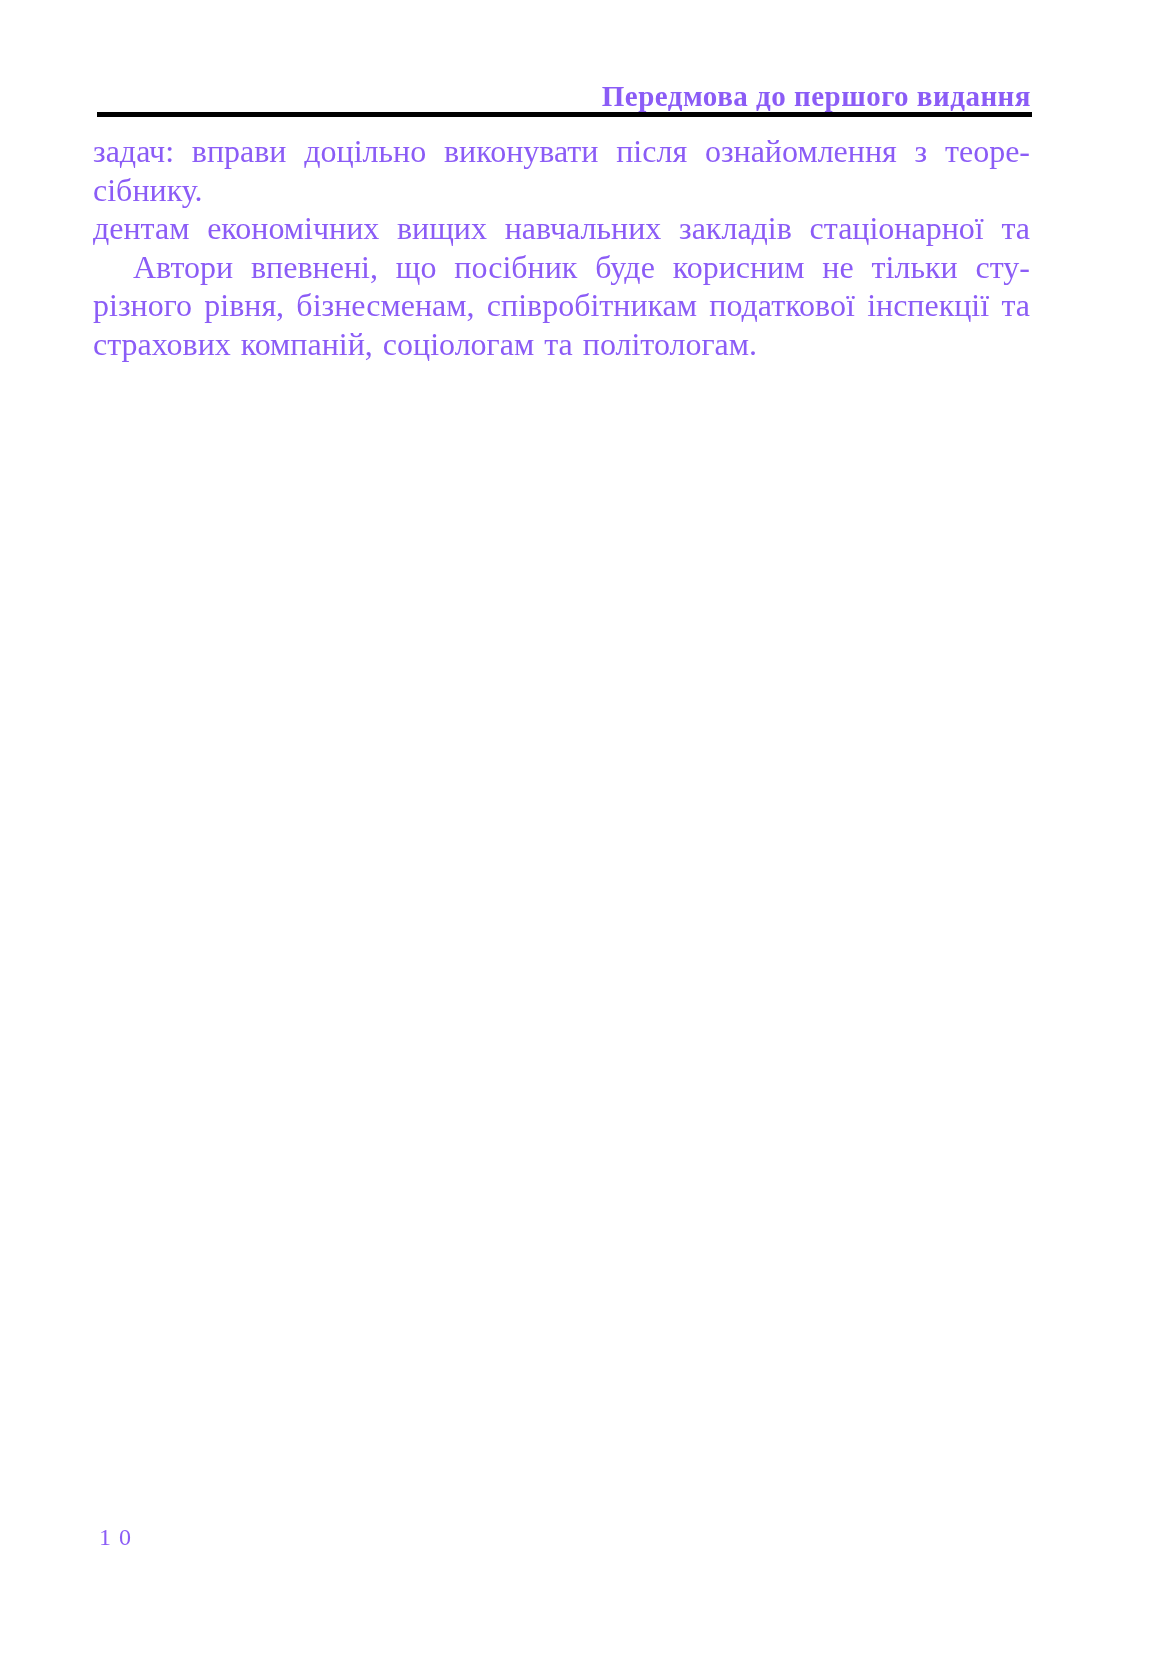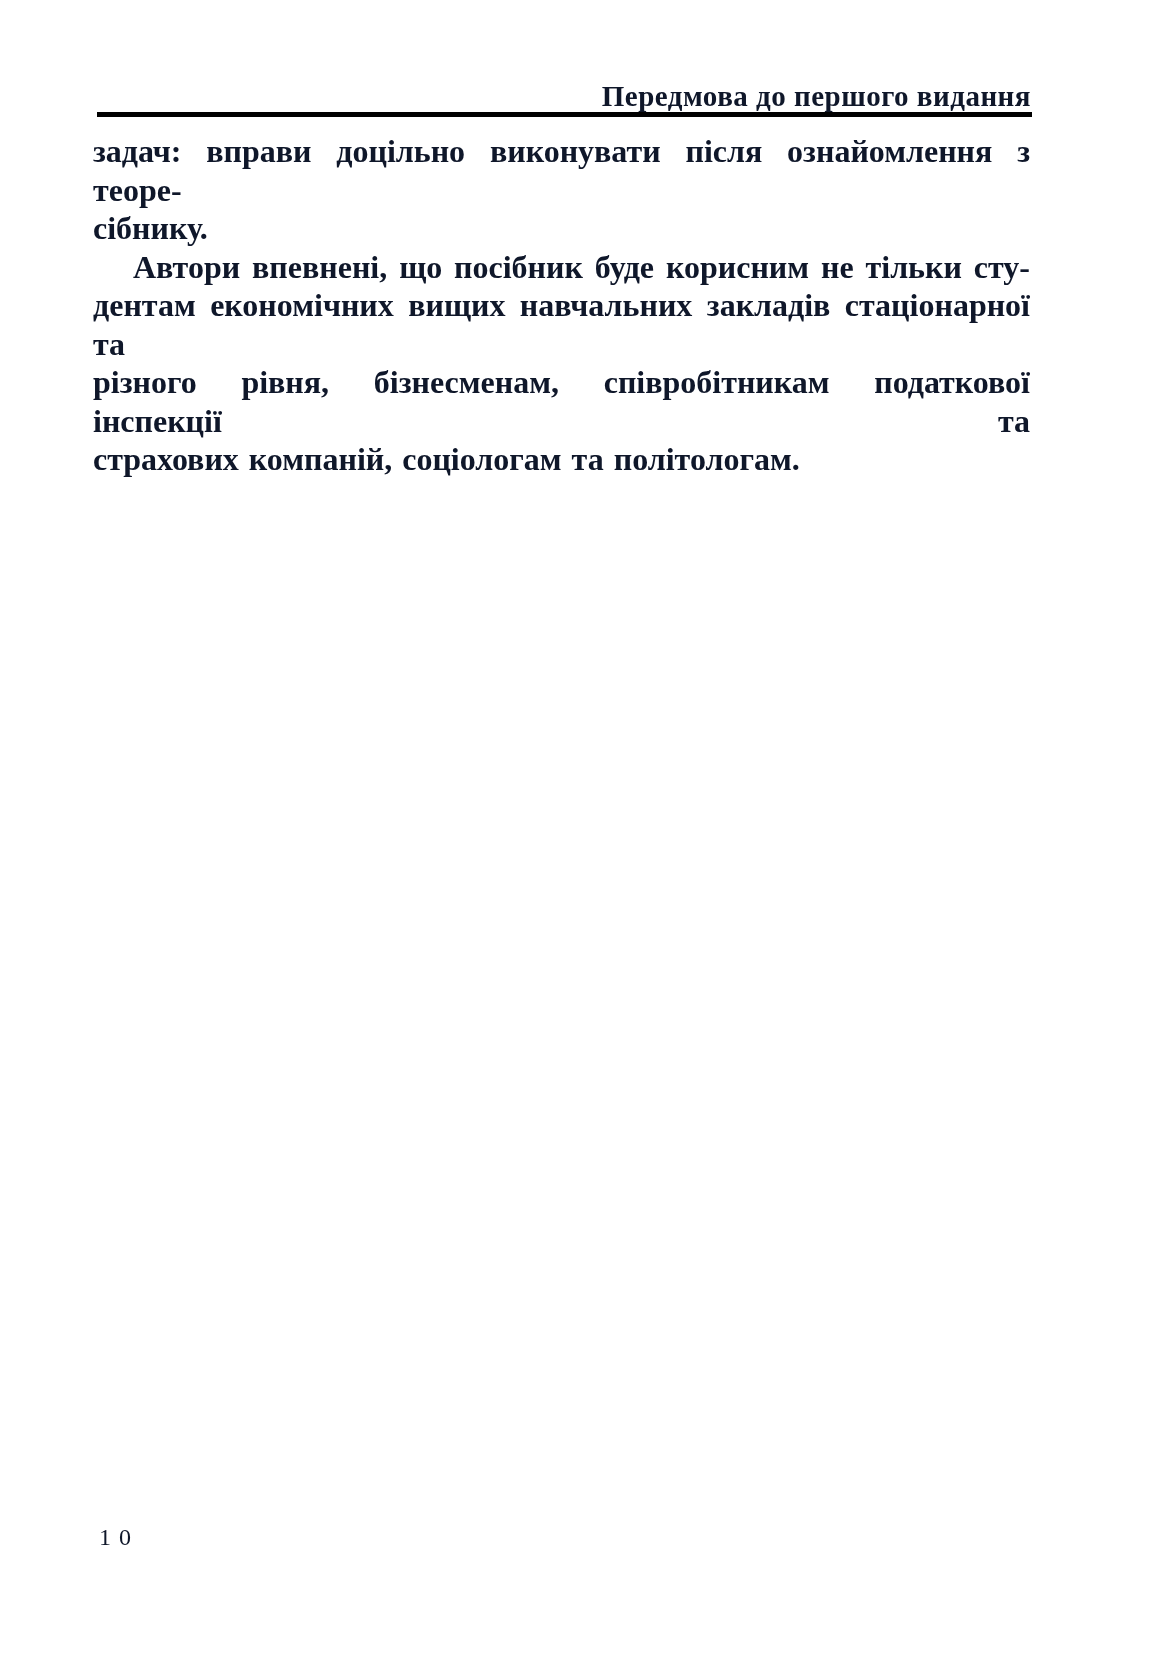--- a/index.html
+++ b/index.html
@@ -6,21 +6,21 @@
     margin: 0;
     padding: 0;
     background: #ffffff;
   }
   .page {
     position: relative;
     width: 1167px;
     height: 1653px;
     background: #ffffff;
     font-family: "Liberation Serif", "DejaVu Serif", serif;
-    color: #0f172a;
+    color: #8b5cf6;
     overflow: hidden;
   }
   .running-header {
     position: absolute;
     left: 97px;
     width: 934px;
     top: 80px;
     text-align: right;
     font-weight: bold;
     font-size: 29px;
@@ -39,21 +39,20 @@
     position: absolute;
     left: 93px;
     top: 132px;
     width: 937px;
     font-size: 32px;
     line-height: 38.5px;
   }
   .para {
     margin: 0;
     padding: 0;
-    font-weight: bold;
   }
   .line {
     display: block;
     text-align: justify;
     text-align-last: justify;
     word-spacing: 2px;
   }
   .line.last {
     text-align: right;
     text-align-last: left;
@@ -77,22 +76,22 @@
   <div class="running-header">Передмова до першого видання</div>
 
   <div class="header-rule"></div>
 
   <div class="body-text">
       <p class="para">
         <span class="line">задач: вправи доцільно виконувати після ознайомлення з теоре-</span>
         <span class="line last">сібнику.</span>
       </p>
       <p class="para">
+        <span class="line">дентам економічних вищих навчальних закладів стаціонарної та</span>
         <span class="line indent">Автори впевнені, що посібник буде корисним не тільки сту-</span>
-        <span class="line">дентам економічних вищих навчальних закладів стаціонарної та</span>
         <span class="line">різного рівня, бізнесменам, співробітникам податкової інспекції та</span>
         <span class="line last">страхових компаній, соціологам та політологам.</span>
       </p>
     </div>
 
   <div class="page-number">10</div>
 
 </div>
 
 </body></html>

